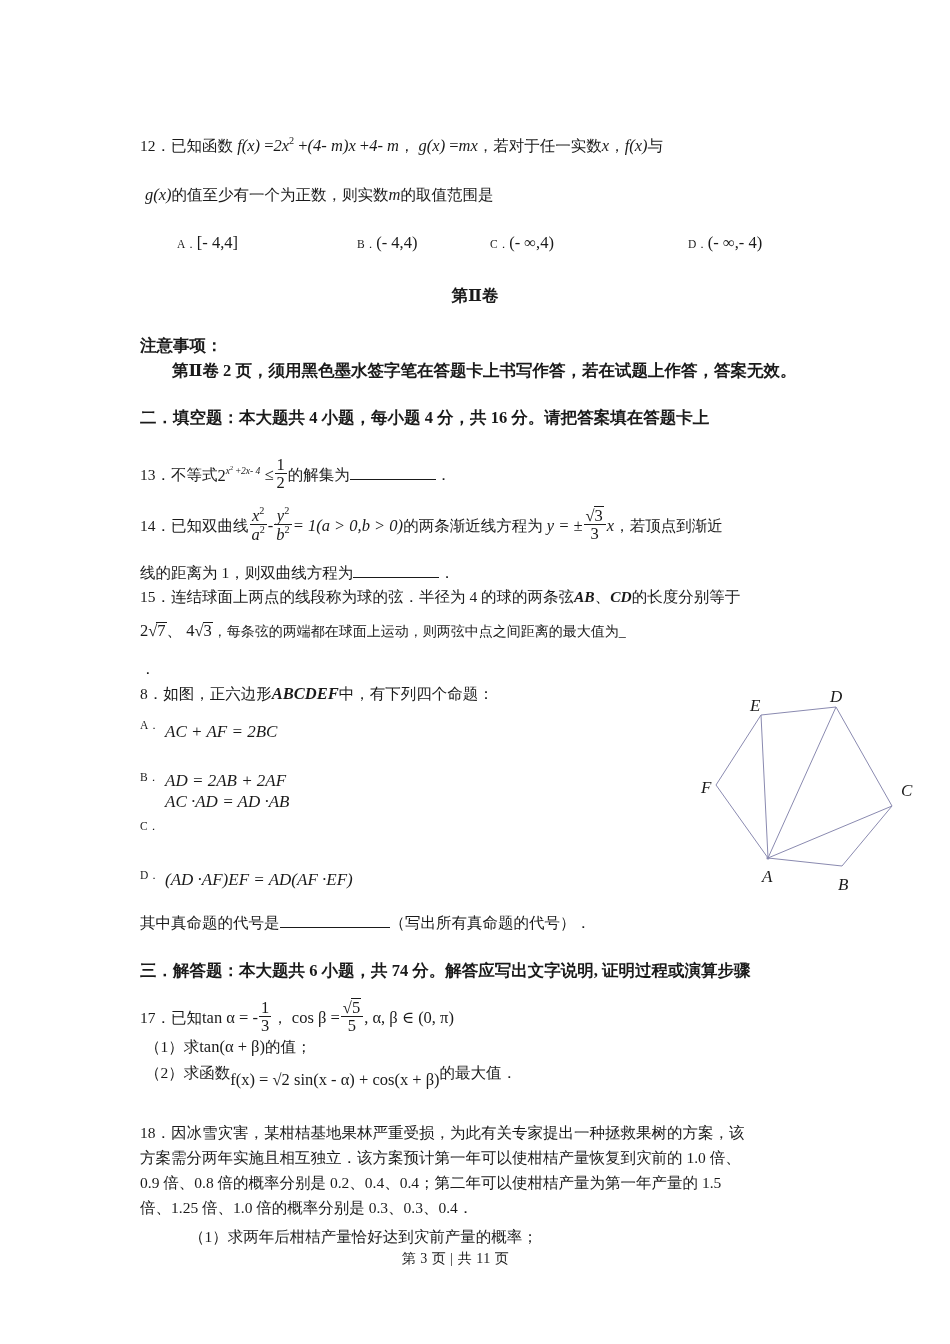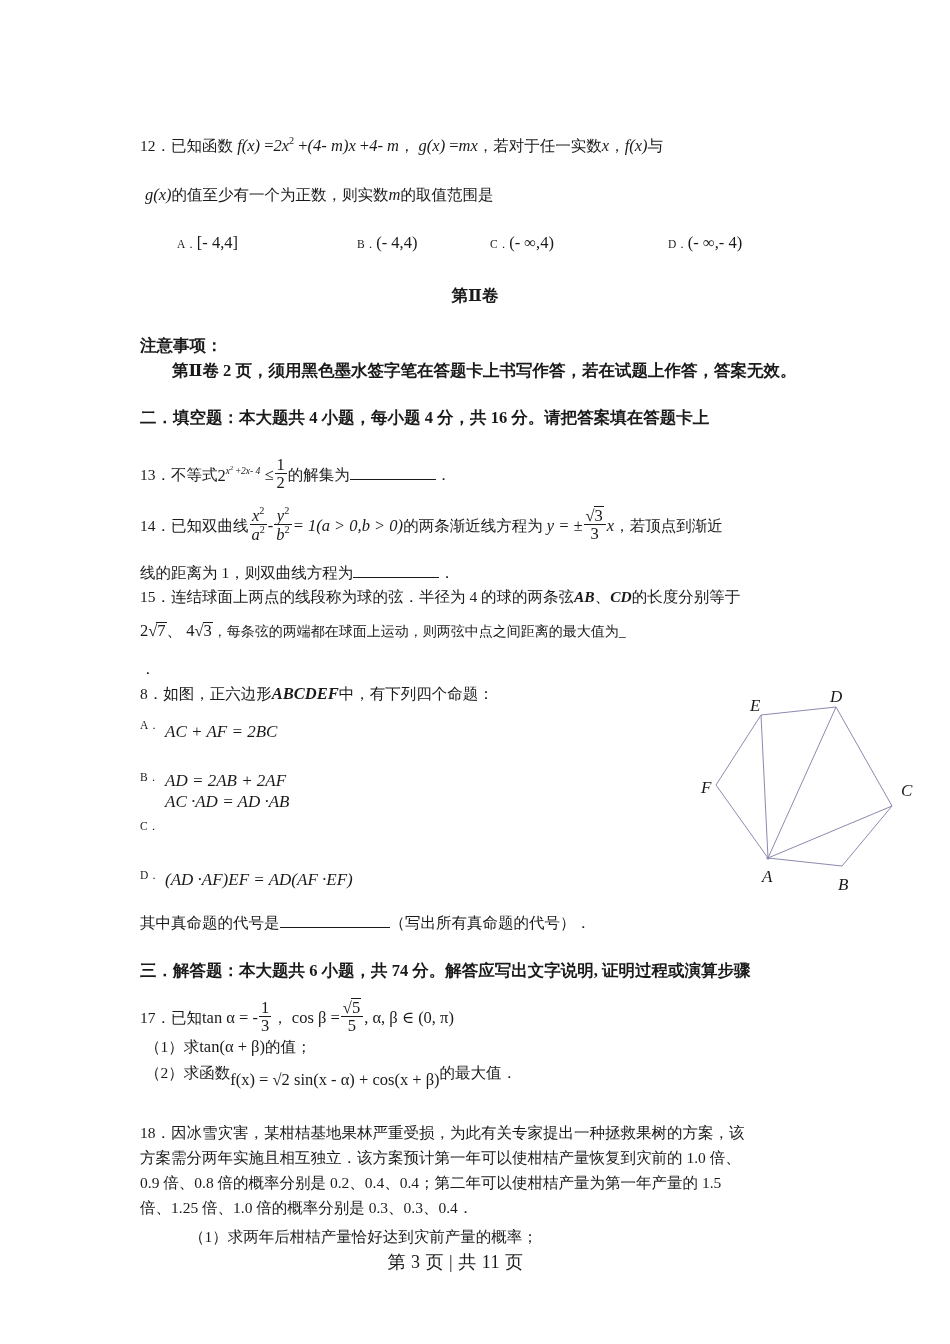--- a/index.html
+++ b/index.html
@@ -83,21 +83,21 @@
     display: inline-block;
     border-bottom: 1px solid #1a1a1a;
     vertical-align: baseline;
     height: 0.95em;
   }
   .figure { position: absolute; }
   .footer {
     position: absolute;
     width: 911px;
     text-align: center;
-    font-size: 18px;
+    font-size: 14px;
     letter-spacing: 0.5px;
   }
 </style>
 </head>
 <body>
 
 <div class="page">
 
   <div class="blk" style="left:140px; top:116px;">
     <span class="t15 cn">12．</span><span class="t15 cn">已知函数</span><span class="math t16">&nbsp;f(x)&nbsp;<span class="op">=</span>2x<sup class="exp" style="font-style:normal">2</sup> <span class="op">+</span>(4<span class="op">-</span> m)x <span class="op">+</span>4<span class="op">-</span> m</span><span class="t15 cn">，</span><span class="math t16">&nbsp;g(x) <span class="op">=</span>mx</span><span class="t15 cn">，</span><span class="t15 cn">若对于任一实数</span><span class="math t16">x</span><span class="t15 cn">，</span><span class="math t16">f(x)</span><span class="t15 cn">与</span>
@@ -109,21 +109,21 @@
 
   <div class="blk" style="left:177px; top:215px;">
     <span class="t12 cn">A．</span><span class="math t16" style="font-style:normal">[- 4,4]</span>
   </div>
   <div class="blk" style="left:357px; top:215px;">
     <span class="t12 cn">B．</span><span class="math t16" style="font-style:normal">(- 4,4)</span>
   </div>
   <div class="blk" style="left:490px; top:215px;">
     <span class="t12 cn">C．</span><span class="math t16" style="font-style:normal">(- ∞,4)</span>
   </div>
-  <div class="blk" style="left:668px; top:215px;text-align:center;">
+  <div class="blk" style="left:688px; top:215px;text-align:center;">
     <span class="t12 cn">D．</span><span class="math t16" style="font-style:normal">(- ∞,- 4)</span>
   </div>
 
   <div class="blk bold t16 cn" style="left:0; top:268px; width:950px; text-align:center;">第Ⅱ卷</div>
 
   <div class="blk bold t16 cn" style="left:140px; top:318px;">注意事项：</div>
   <div class="blk bold t16 cn" style="left:172px; top:343px;">第Ⅱ卷 2 页，须用黑色墨水签字笔在答题卡上书写作答，若在试题上作答，答案无效。</div>
 
   <div class="blk bold t16 cn" style="left:140px; top:390px;">二．填空题：本大题共 4 小题，每小题 4 分，共 16 分。请把答案填在答题卡上</div>
 

